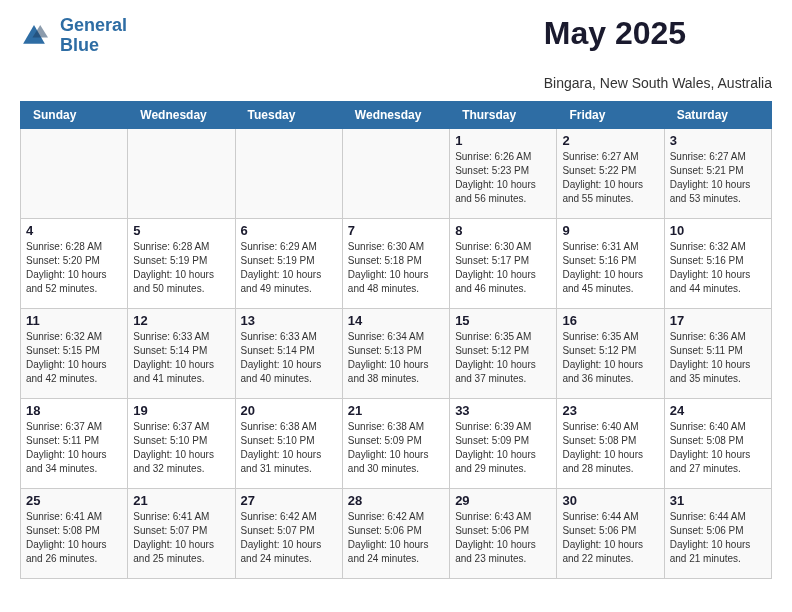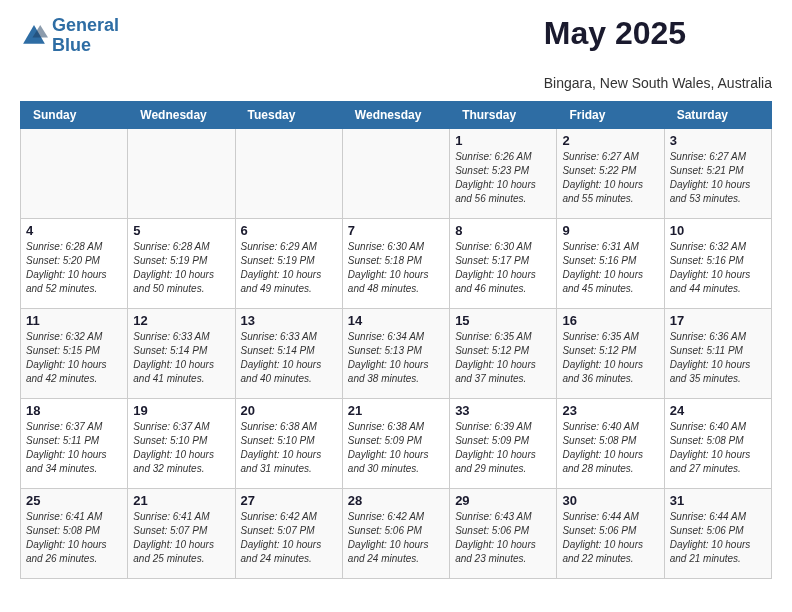--- a/index.html
+++ b/index.html
@@ -12,21 +12,21 @@
     }
     .header {
       display: flex;
       justify-content: space-between;
       align-items: flex-start;
       margin-bottom: 10px;
     }
     .logo {
       display: flex;
       align-items: center;
-      gap: 4px;
+      gap: 12px;
     }
     .logo-text {
       font-size: 18px;
       font-weight: bold;
       color: #1a1a2e;
       line-height: 1.1;
     }
     .logo-text span {
       color: #2e6da4;
     }
@@ -78,21 +78,20 @@
       font-size: 13px;
       font-weight: bold;
       color: #1a1a2e;
       display: block;
       margin-bottom: 2px;
     }
     .day-info {
       color: #333;
       font-size: 10px;
       line-height: 1.4;
-      font-style: italic;
     }
     tbody tr:nth-child(odd) td {
       background-color: #f9f9f9;
     }
     tbody tr:nth-child(even) td {
       background-color: #fff;
     }
     td.empty {
       background-color: #f0f0f0;
     }

